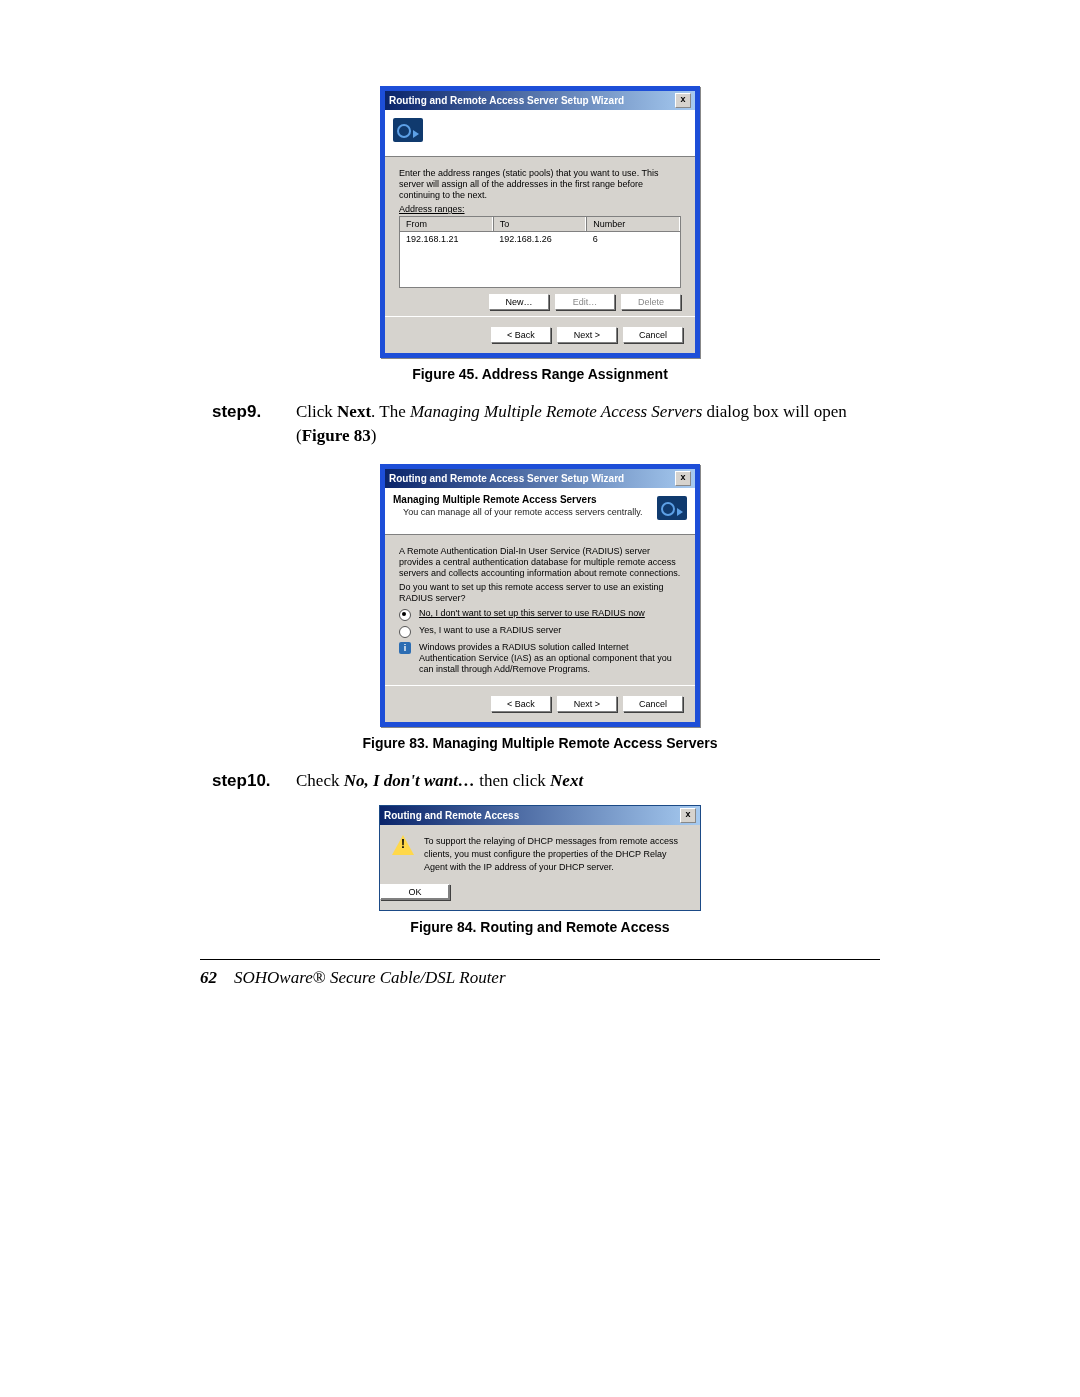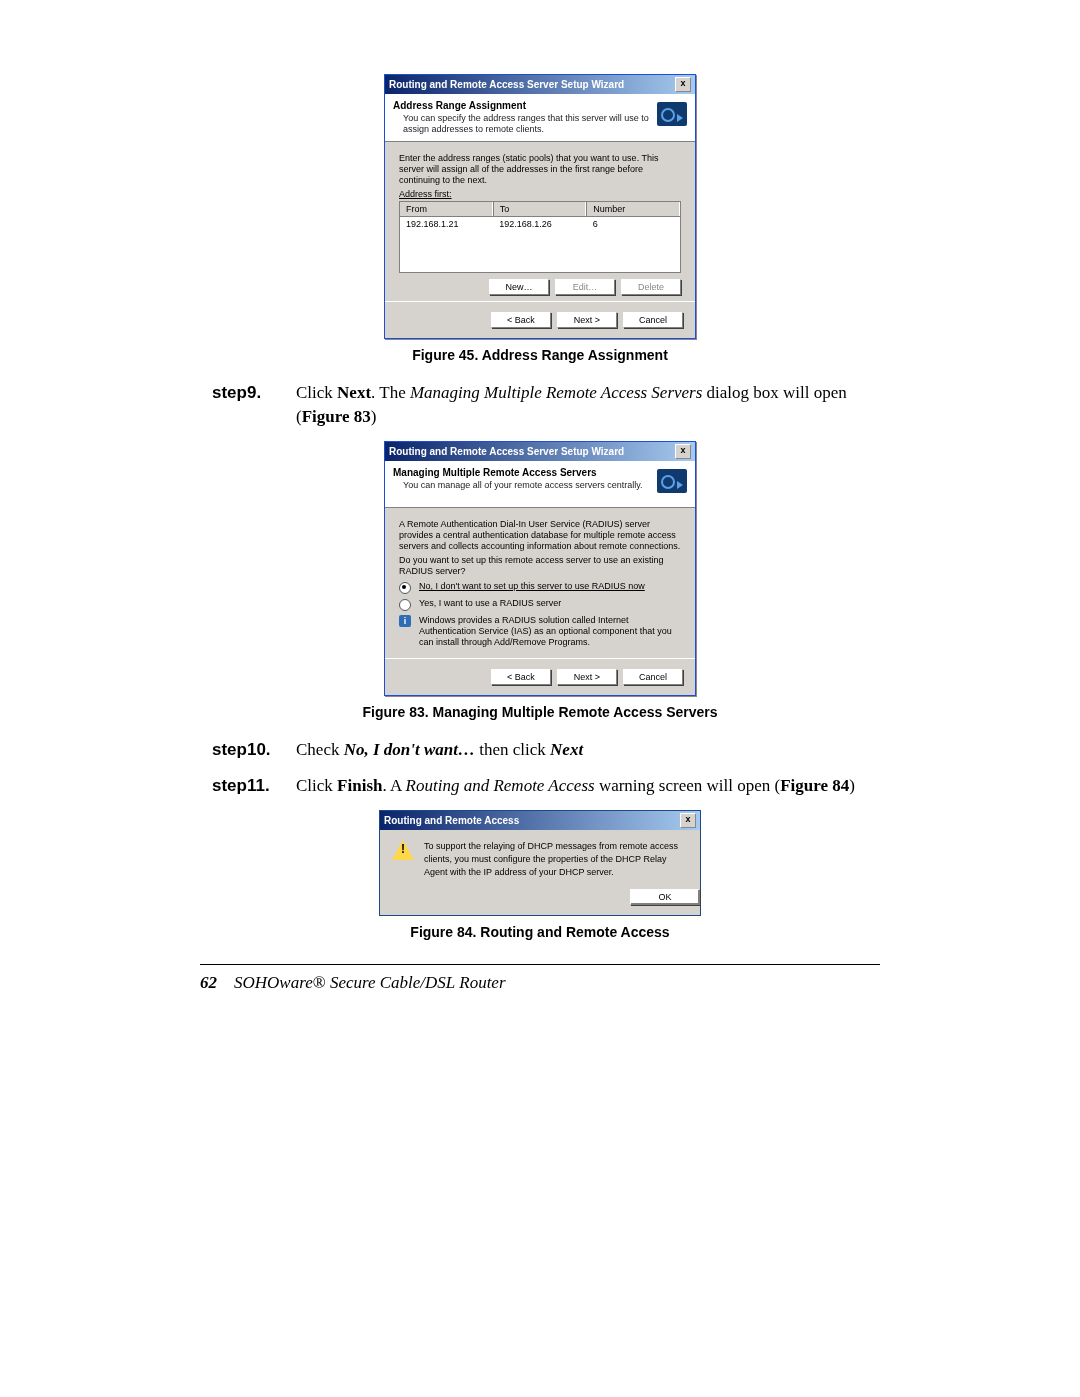--- a/index.html
+++ b/index.html
@@ -12,23 +12,23 @@
   }
   .page {
     width: 1080px;
     min-height: 1397px;
     position: relative;
     box-sizing: border-box;
     padding: 70px 200px 40px 200px;
   }
   .dialog {
     width: 310px;
-    margin: 4px auto 8px auto;
+    margin: 16px auto 8px auto;
     background: #d6d3ce;
-    border: 1px solid #1d4ed8;
+    border: 5px solid #1d4ed8;
     font-family: Arial, Helvetica, sans-serif;
     font-size: 9px;
     color: #000;
     box-shadow: 1px 1px 0 #888;
   }
   .titlebar {
     display: flex;
     align-items: center;
     background: linear-gradient(to right, #0a246a, #a6caf0);
     color: #fff;
@@ -210,23 +210,22 @@
     position:absolute;
     left:0; top:3px;
     width:22px;
     text-align:center;
     color:#000;
     font-weight:bold;
     font-size:12px;
   }
   .msgbox-btnrow {
     display:flex;
-    justify-content:flex-end;
+    justify-content:flex-start;
     padding:4px 0 10px 0;
-    margin-left:45px;
   }
   .msgbox .win-btn { min-width:60px; box-shadow: inset -1px -1px 0 #808080, 1px 1px 0 #404040; }
 
   .fig-caption {
     text-align:center;
     font-family: Arial, Helvetica, sans-serif;
     font-weight: bold;
     font-size: 14px;
     margin: 6px 0 18px 0;
   }
@@ -267,29 +266,25 @@
 <div class="page">
 
   <div class="dialog">
     <div class="titlebar">
       <span>Routing and Remote Access Server Setup Wizard</span>
       <span class="spacer"></span>
       <span class="close-btn">x</span>
     </div>
     <div class="dialog-body">
       <div class="banner">
-        <div class="banner-text">
-          <div class="banner-title">Address Range Assignment</div>
-          <div class="banner-sub">You can specify the address ranges that this server will use to assign addresses to remote clients.</div>
-        </div>
         <div class="banner-icon"></div>
       </div>
       <div class="midarea">
         <div class="q">Enter the address ranges (static pools) that you want to use. This server will assign all of the addresses in the first range before continuing to the next.</div>
-        <div class="label-small u">Address first:</div>
+        <div class="label-small u">Address ranges:</div>
         <div class="listbox">
           <div class="listbox-header">
             <div>From</div>
             <div>To</div>
             <div>Number</div>
           </div>
           <div class="listbox-row">
             <div>192.168.1.21</div>
             <div>192.168.1.26</div>
             <div>6</div>
@@ -358,26 +353,20 @@
 
   <div class="fig-caption">Figure 83. Managing Multiple Remote Access Servers</div>
 
   <div class="step-block">
     <div class="step-label">step10.</div>
     <div class="step-text">
       <span>Check </span><span class="bi">No, I don't want…</span><span>  then click </span><span class="bi">Next</span>
     </div>
   </div>
 
-  <div class="step-block">
-    <div class="step-label">step11.</div>
-    <div class="step-text">
-      <span>Click </span><span class="b">Finish</span><span>.  A </span><span class="i">Routing and Remote Access</span><span> warning screen will open (</span><span class="b">Figure 84</span><span>)</span>
-    </div>
-  </div>
 
   <div class="msgbox">
     <div class="titlebar">
       <span>Routing and Remote Access</span>
       <span class="spacer"></span>
       <span class="close-btn">x</span>
     </div>
     <div class="msgbox-body">
       <div class="warn-icon"></div>
       <div>To support the relaying of DHCP messages from remote access clients, you must configure the properties of the DHCP Relay Agent with the IP address of your DHCP server.</div>

